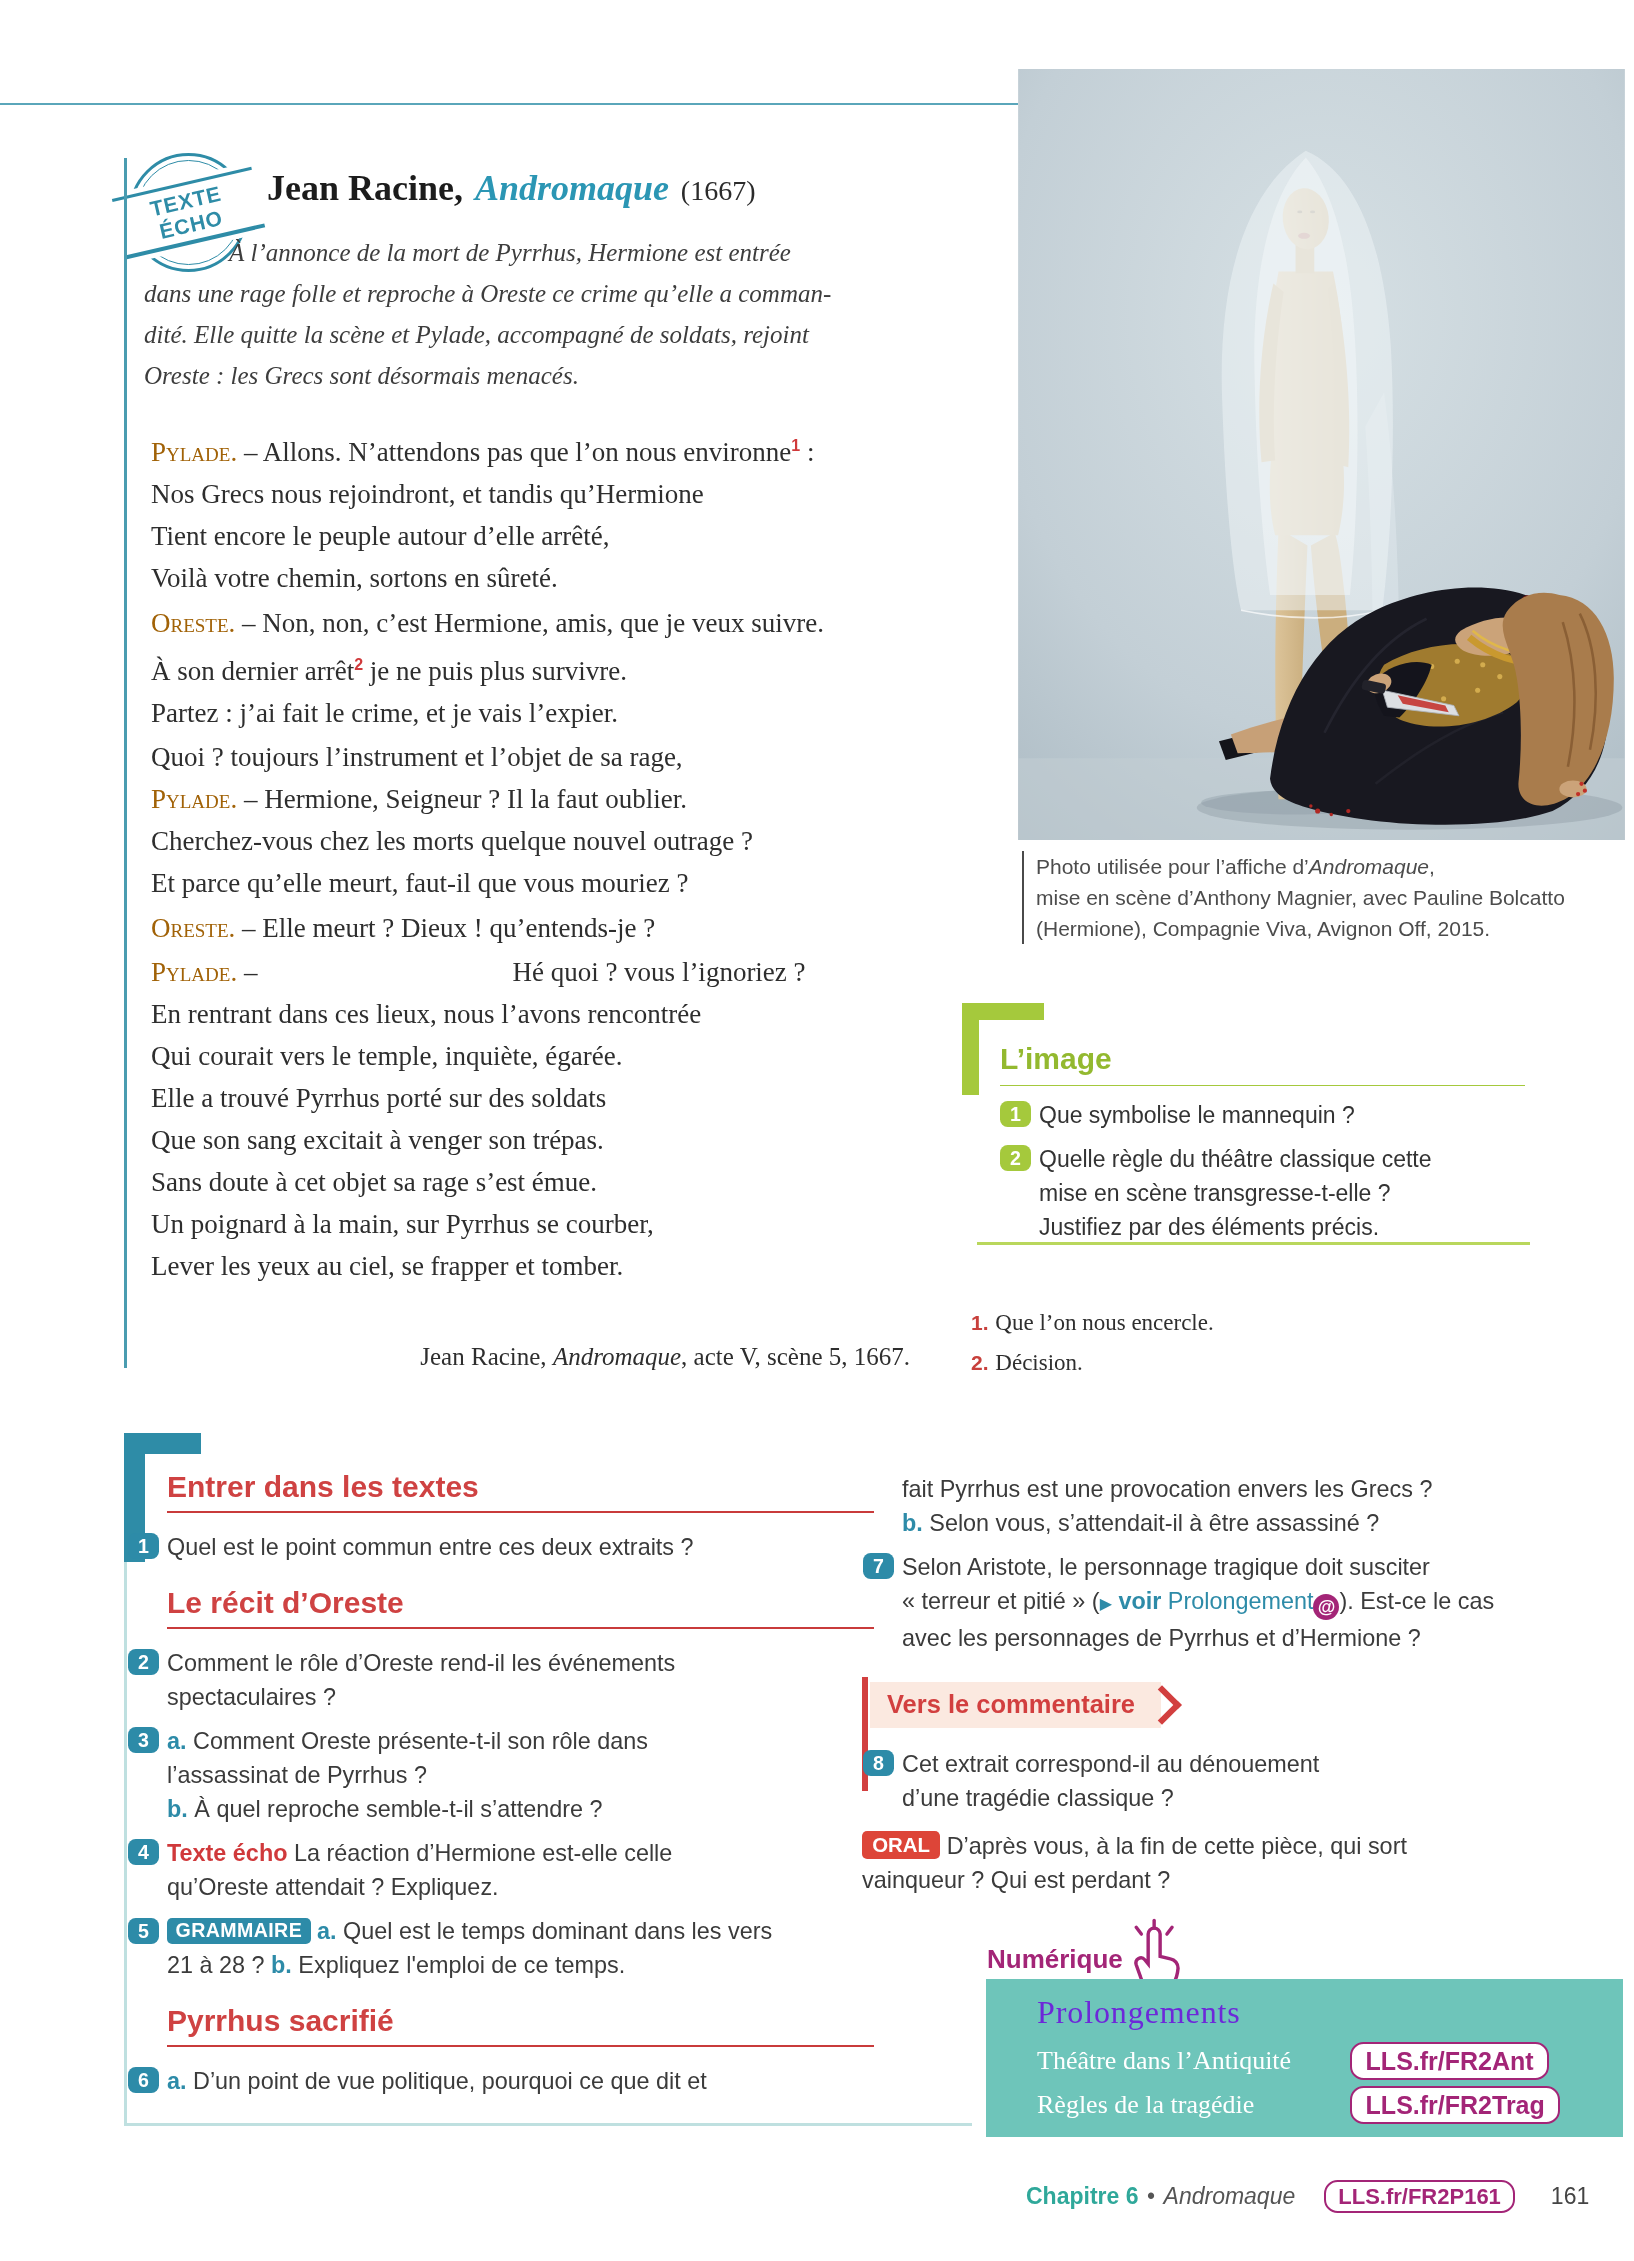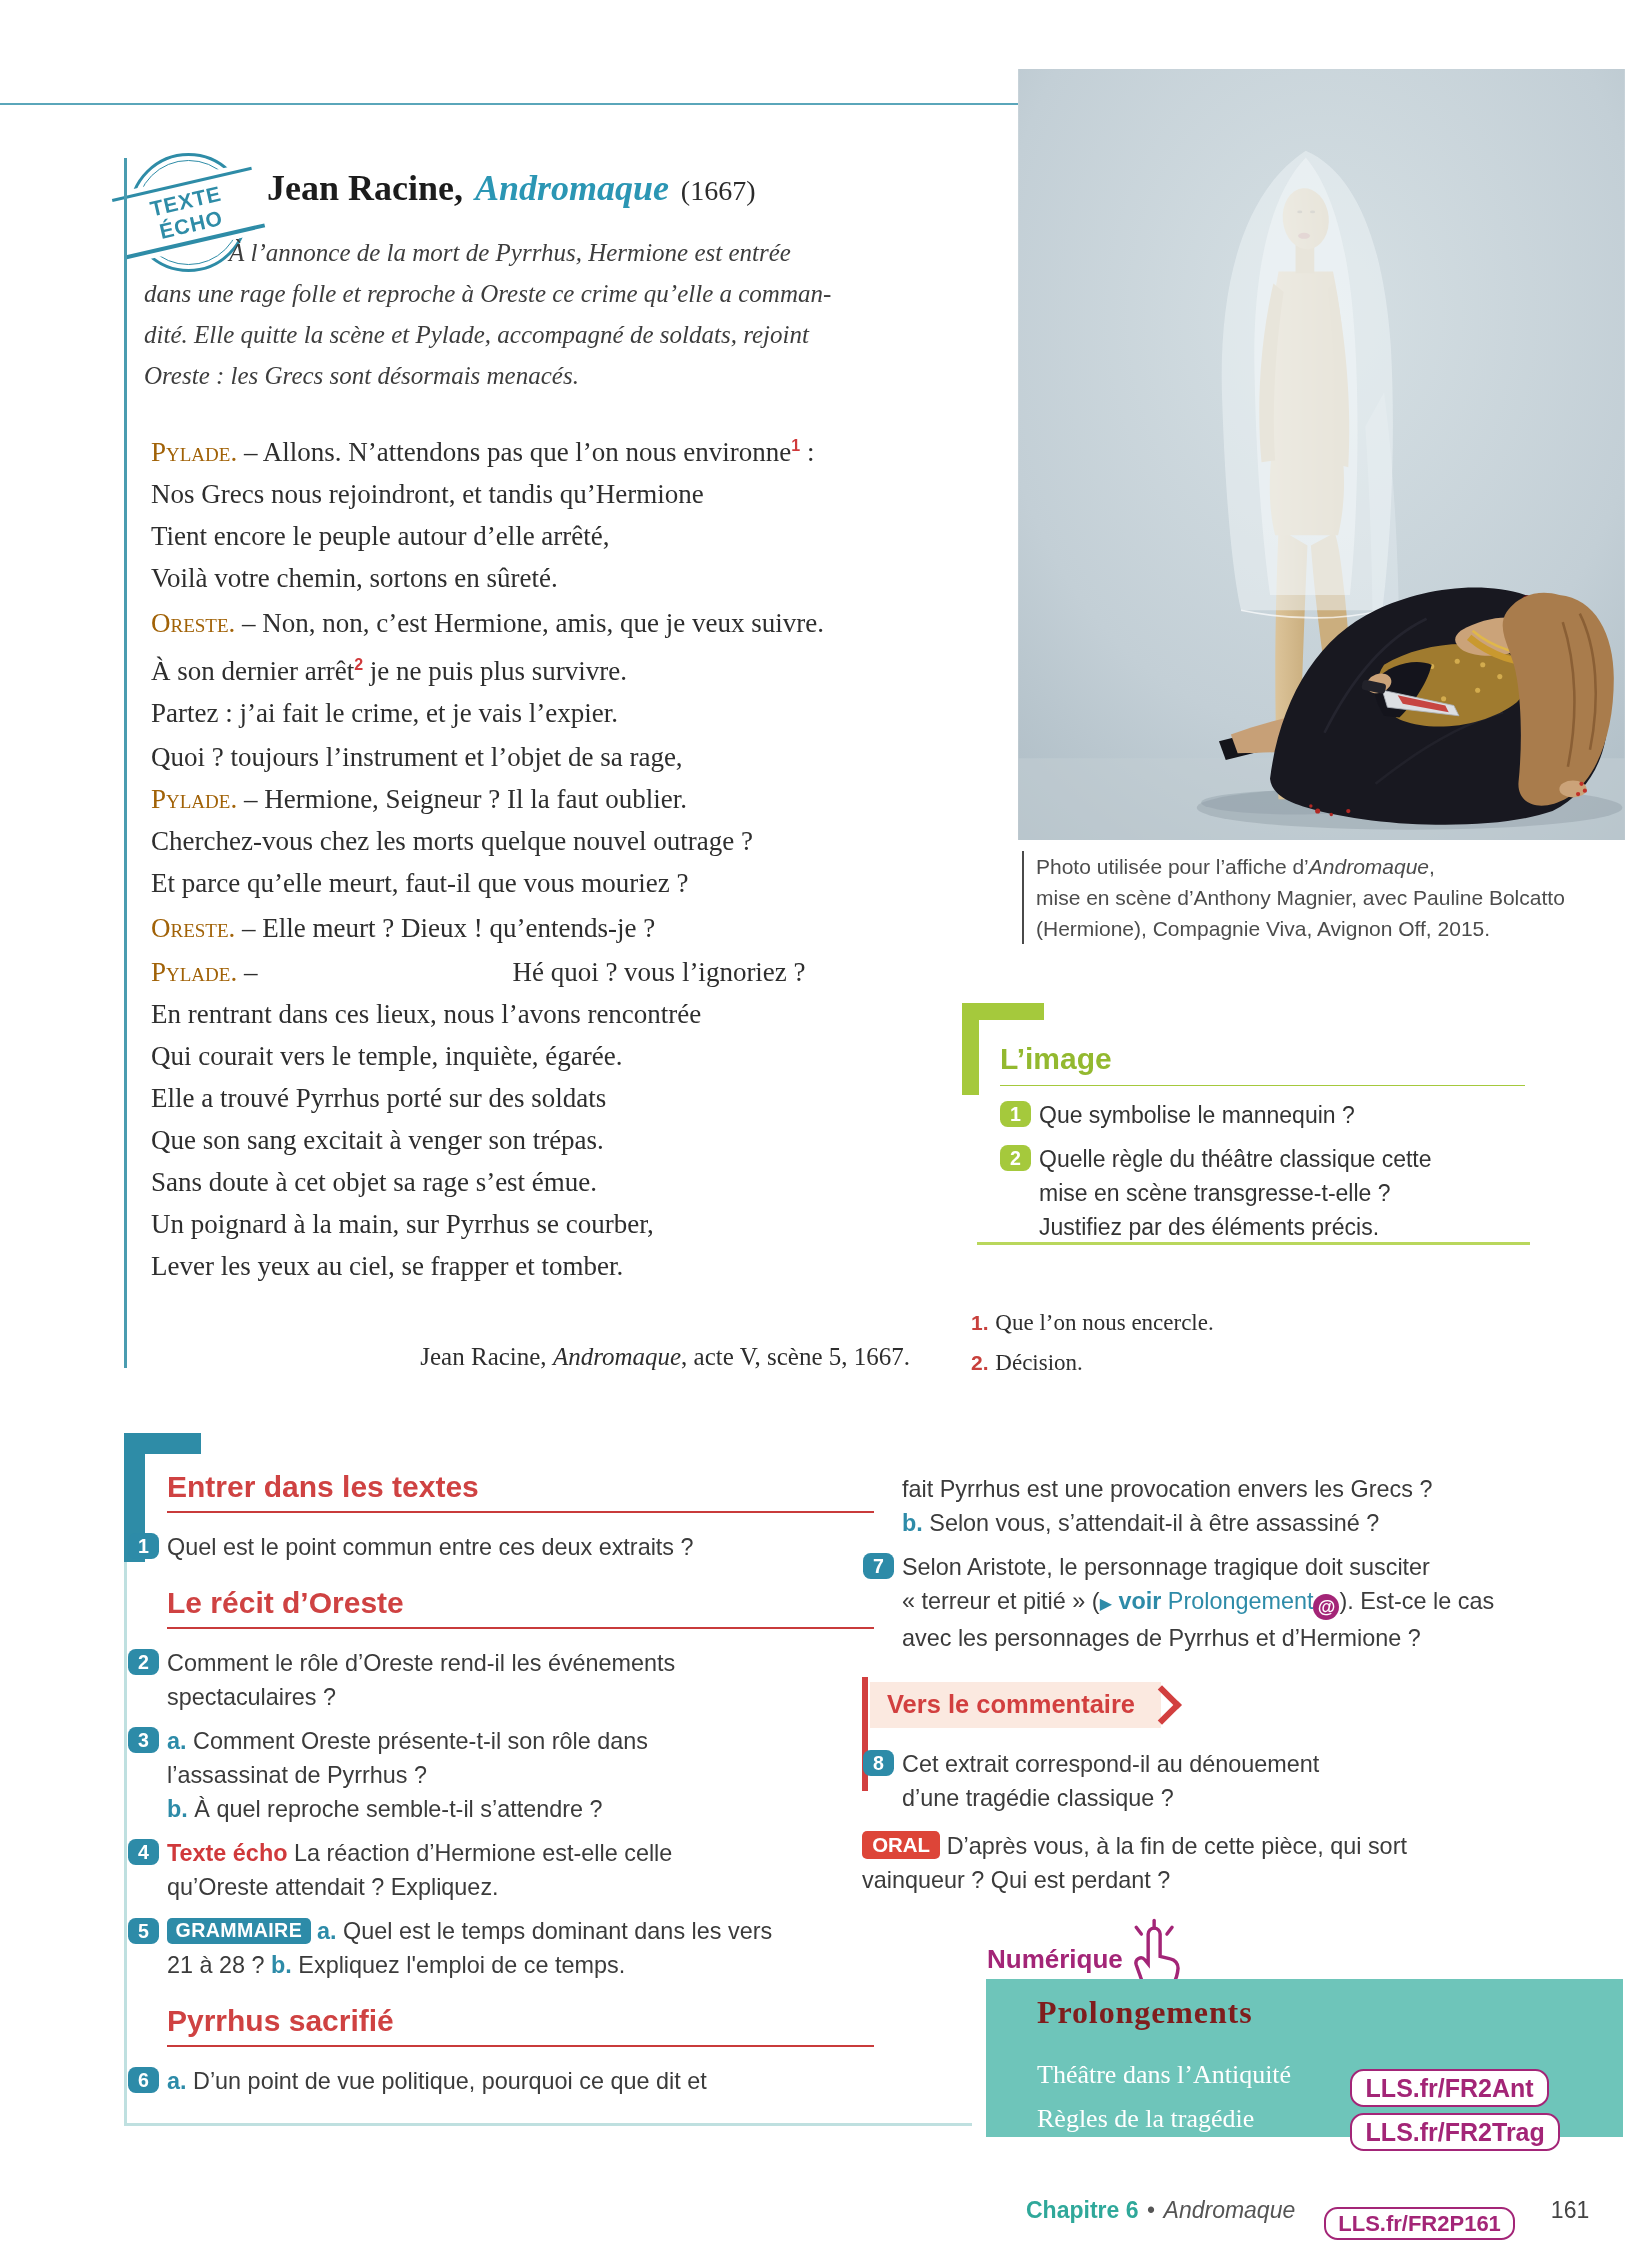--- a/index.html
+++ b/index.html
@@ -101,26 +101,26 @@
   .comm-box::after{content:"";position:absolute;right:-15.3px;top:9.4px;width:22px;height:22px;
                    border-top:6px solid #d23f3f;border-right:6px solid #d23f3f;transform:rotate(45deg);}
   .comm-bar{position:absolute;left:862px;top:1677px;width:6px;height:114px;background:#d23f3f;}
   .q-oral{margin-left:-40px;margin-top:13.6px;}
 
   
   .numerique{position:absolute;left:987px;top:1944px;font-size:26px;font-weight:bold;color:#a32577;}
   .hand-icon{position:absolute;left:1119px;top:1917px;}
   .prolong{position:absolute;left:986px;top:1979px;width:637px;height:158px;background:#6ec5ba;}
   .prolong-title{position:absolute;left:51px;top:15.3px;font-family:"Liberation Serif",serif;
-                 font-weight:bold;font-size:32px;color:#7f1d1d;letter-spacing:0.9px;}
+                 font-weight:normal;font-size:32px;color:#6d28d9;letter-spacing:0.9px;}
   .prolong-row{position:absolute;left:51px;width:562px;display:flex;align-items:center;}
   .prolong-row.r1{top:63px;} .prolong-row.r2{top:107px;}
   .prolong-label{font-family:"Liberation Serif",serif;font-size:26px;color:#ffffff;width:264px;}
   .lls-pill{display:inline-block;background:#fff;border:2.6px solid #a32577;border-radius:13.6px;
-            color:#a32577;font-weight:bold;font-size:25px;padding:2.6px 13.6px;margin-left:49px;white-space:nowrap;margin-top:27px;}
+            color:#a32577;font-weight:bold;font-size:25px;padding:2.6px 13.6px;margin-left:49px;white-space:nowrap;}
 
   
   .footer{position:absolute;left:1026px;top:2180px;display:flex;align-items:center;font-size:23px;}
   .f-chapter{color:#2fa89a;font-weight:bold;}
   .f-sep{color:#555;margin:0 8.5px;}
   .f-book{color:#555;font-style:italic;}
   .f-pill{margin-left:29px;font-size:22px;padding:1.7px 12px;}
   .f-page{color:#444;margin-left:36px;}
 </style>
 </head>

